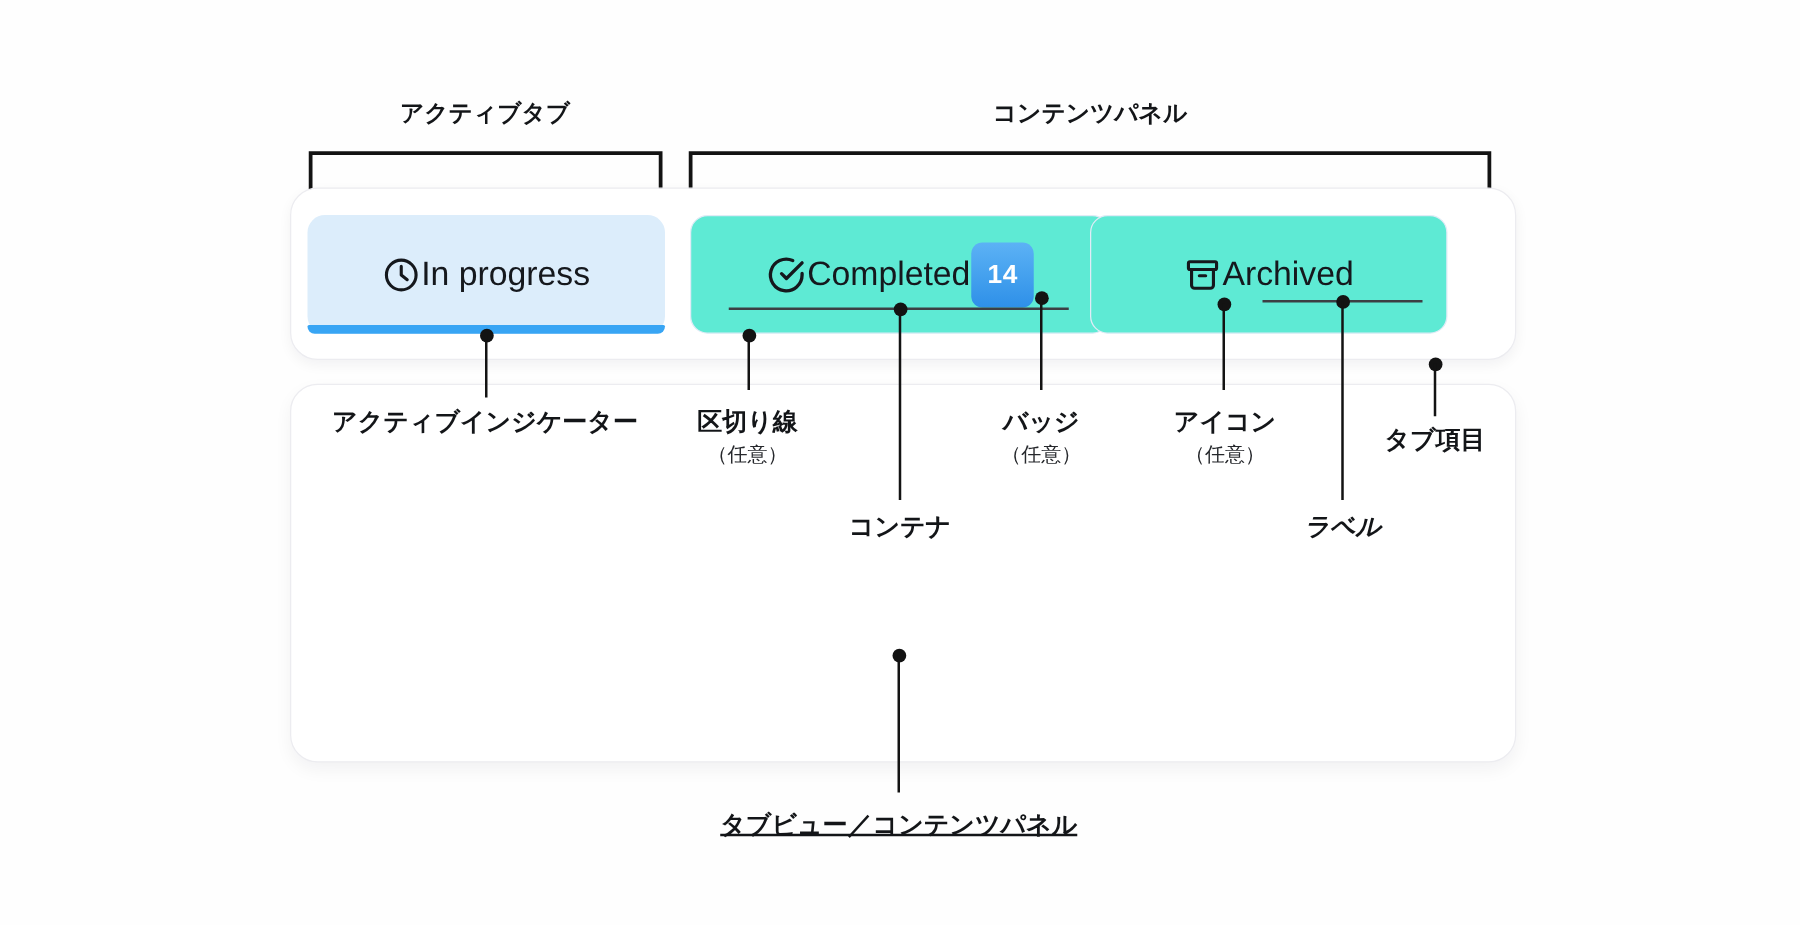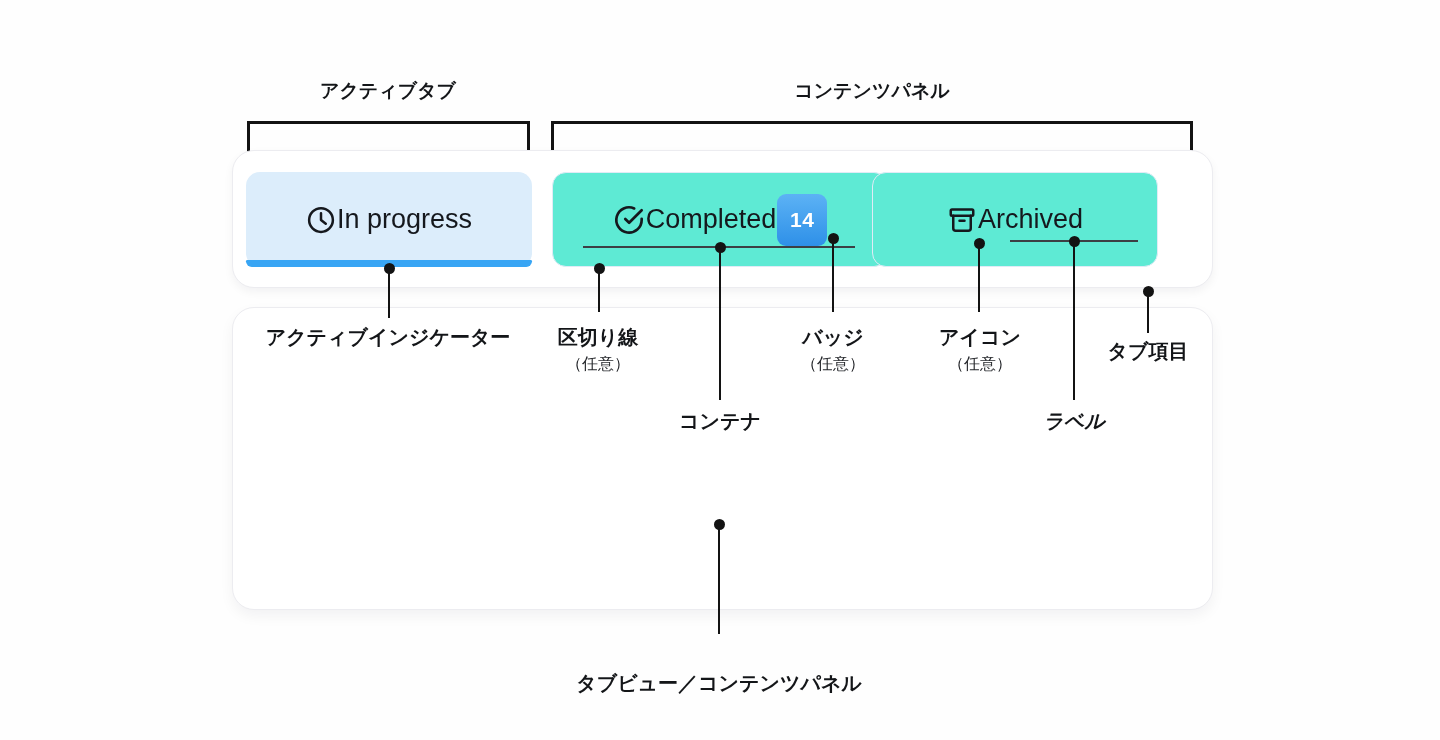--- a/index.html
+++ b/index.html
@@ -145,21 +145,21 @@
     color: #26282c;
     margin-top: 3px;
   }
   .ann-indicator { left: 388px;  top: 324px; }
   .ann-divider   { left: 598px;  top: 324px; }
   .ann-tabitem   { left: 720px;  top: 408px; }
   .ann-badge     { left: 833px;  top: 324px; }
   .ann-icon      { left: 980px;  top: 324px; }
   .ann-label     { left: 1074px; top: 408px; font-style: italic; }
   .ann-container { left: 1148px; top: 338px; }
-  .ann-panel     { left: 719px;  top: 670px; }
+  .ann-panel     { left: 719px;  top: 646px; text-decoration: underline; }
 </style>
 </head>
 <body>
 
 <div class="abs group-label active">アクティブタブ</div>
 <div class="abs group-label inactive">コンテンツパネル</div>
 
 <div class="abs bracket left"></div>
 <div class="abs bracket right"></div>
 

